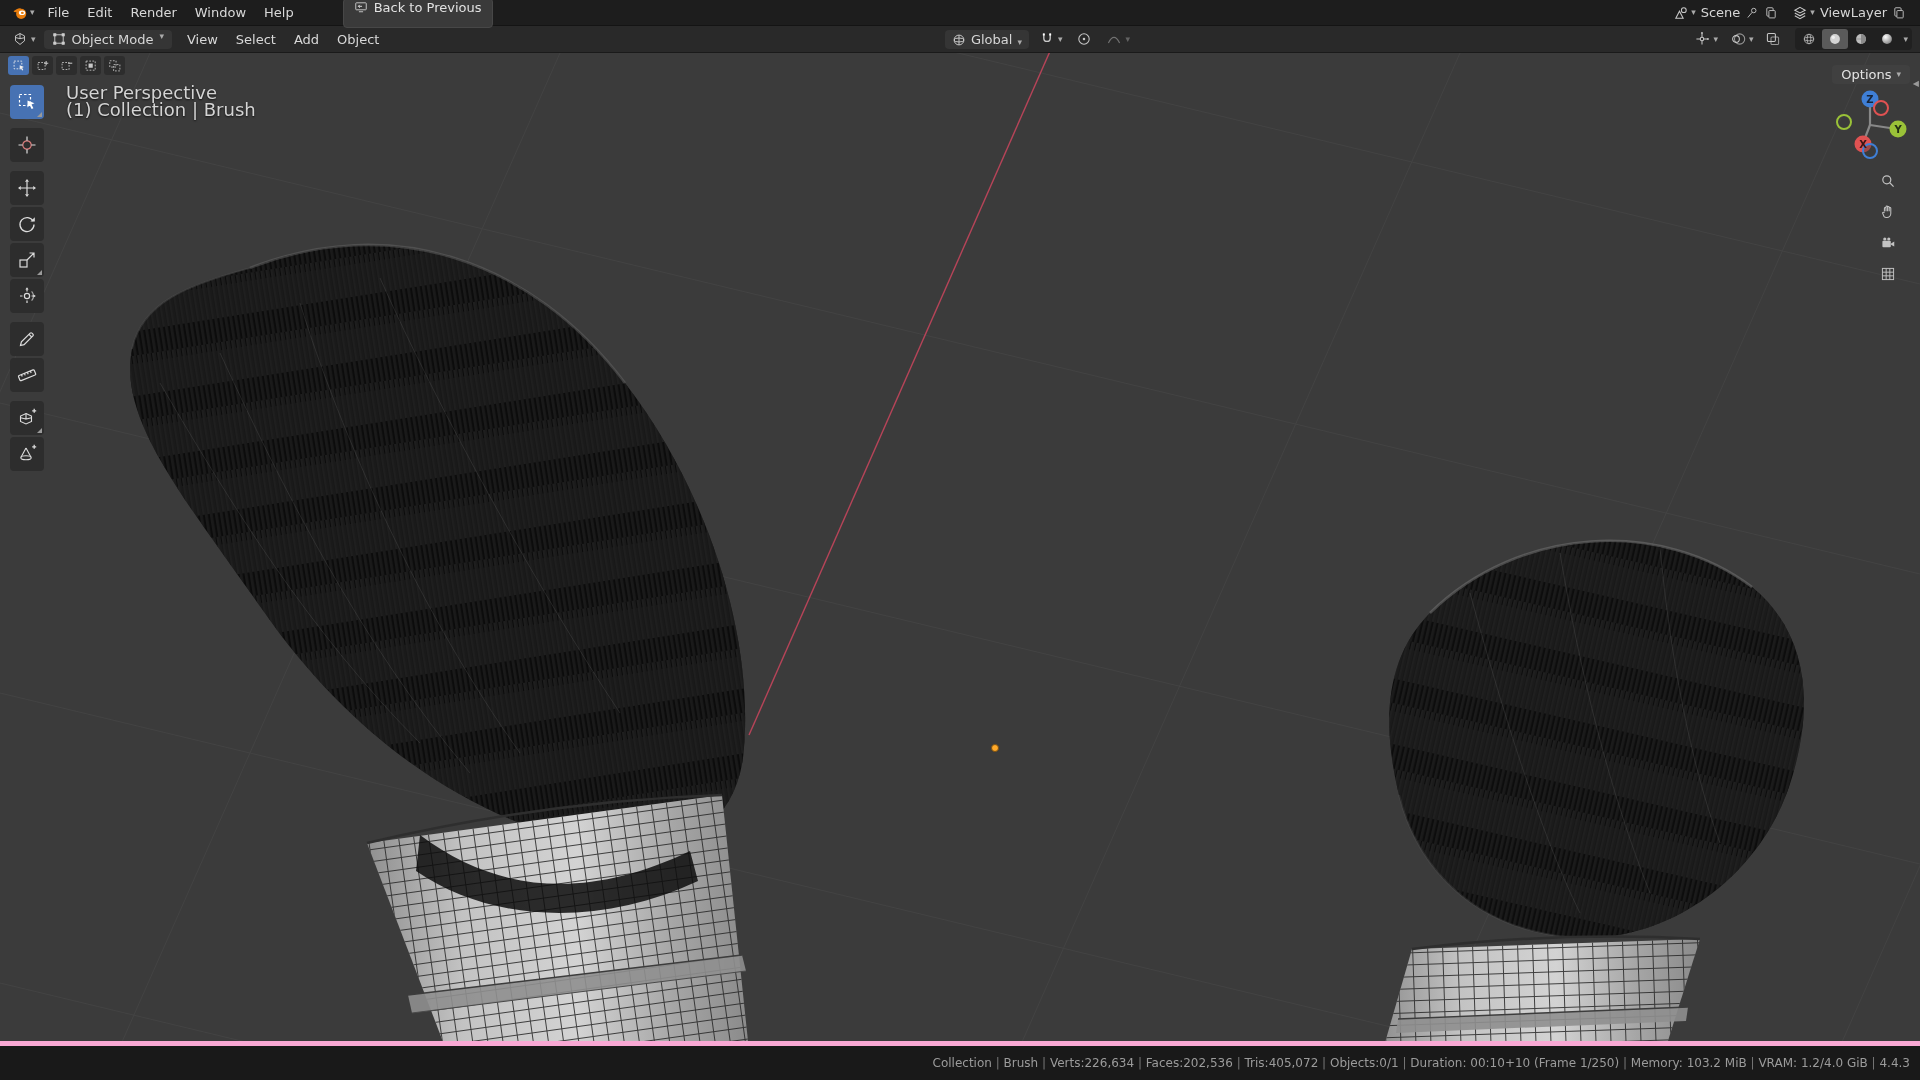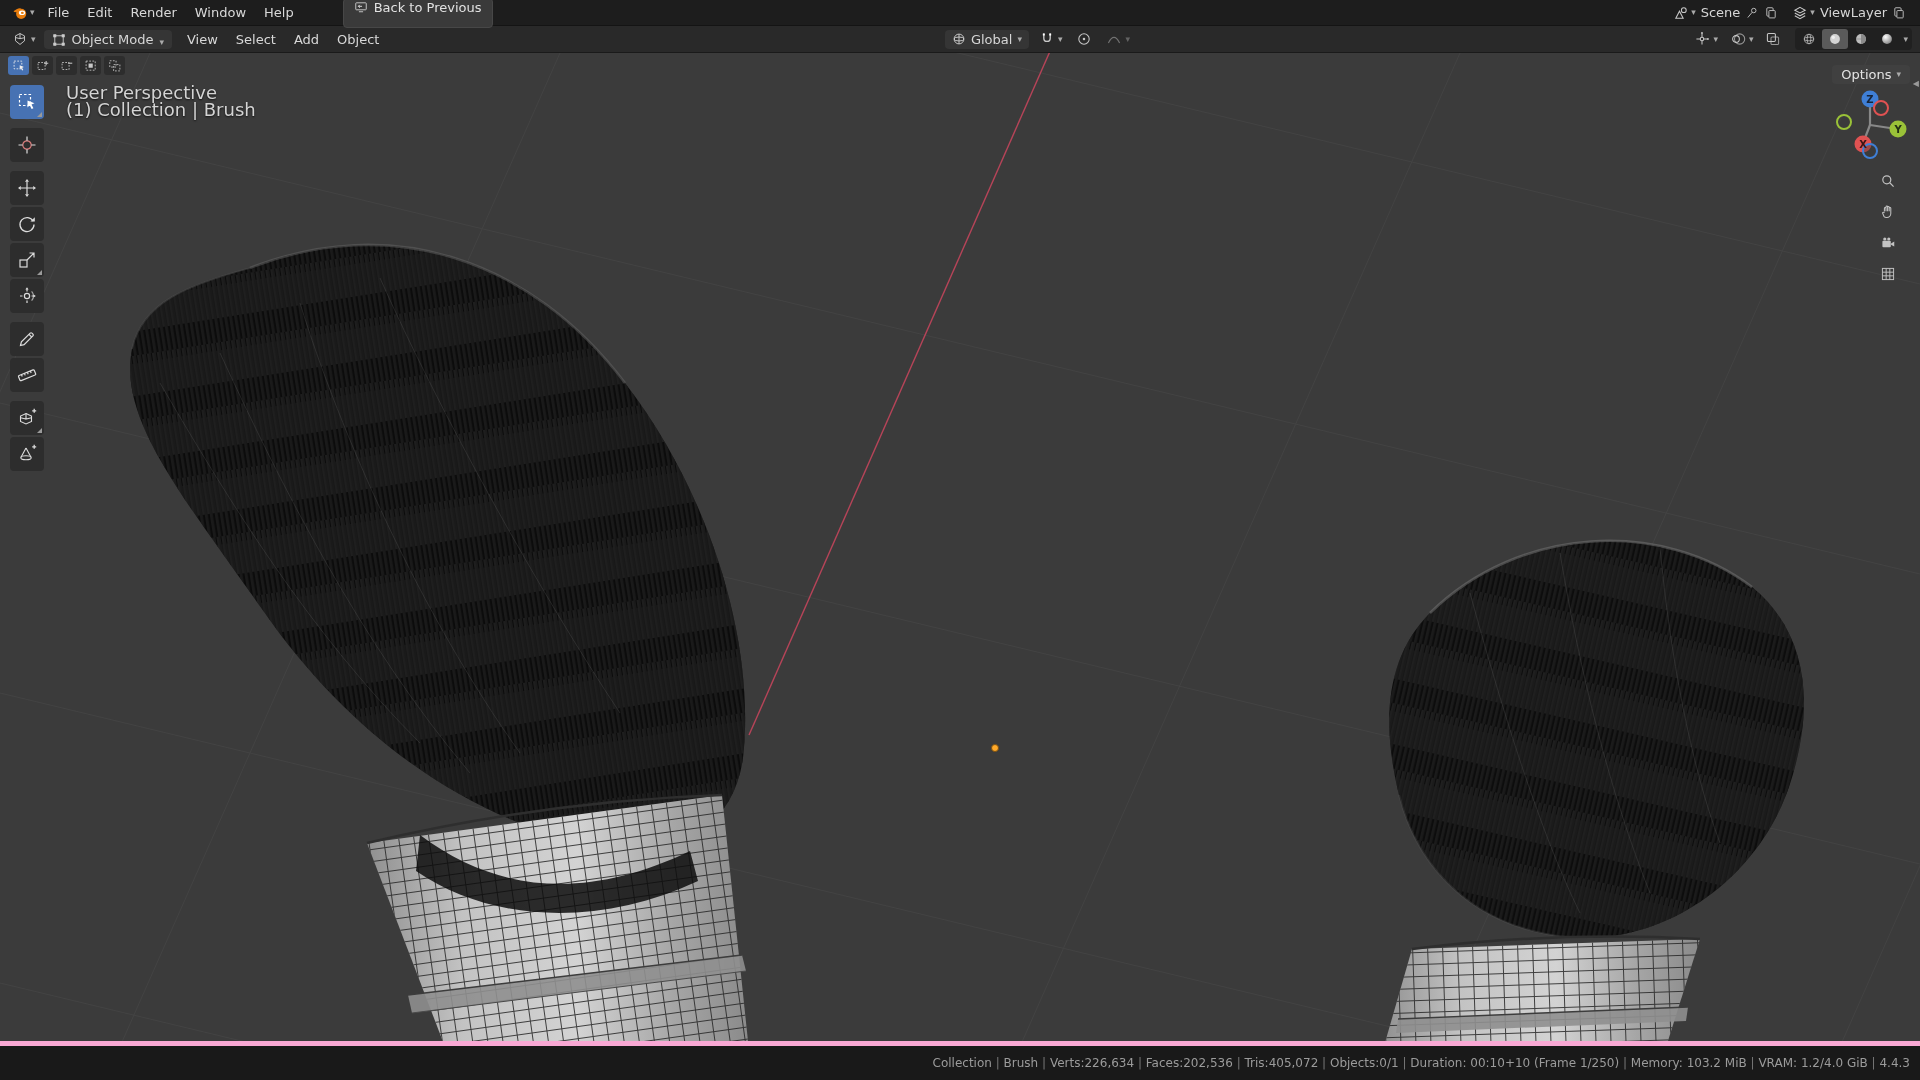--- a/index.html
+++ b/index.html
@@ -19,25 +19,25 @@
   .tb-right{margin-left:auto;display:flex;align-items:center;gap:2px}
   .tb-group{display:flex;align-items:center;gap:5px;padding:0 6px}
   .chev{font-size:9px;color:#aaa;line-height:1}
   svg.ic{width:16px;height:16px;display:block}
   svg.ic14{width:14px;height:14px;display:block}
 
   
   .vheader{height:27px;background:#292929;border-bottom:1px solid #1a1a1a;
            display:flex;align-items:center;font-size:13px;padding:0 8px;z-index:5;position:relative}
   .hbtn{display:flex;align-items:center;gap:3px;padding:2px 4px;border-radius:3px}
-  .mode-dd{display:flex;align-items:flex-end;gap:6px;background:#353535;border-radius:4px;
+  .mode-dd{display:flex;align-items:flex-start;gap:6px;background:#353535;border-radius:4px;
            padding:2px 8px;margin:0 6px 0 4px}
   .hgroup-center{margin:0 auto;display:flex;align-items:center;gap:6px}
   .hgroup-right{display:flex;align-items:center;gap:4px}
-  .pill{display:flex;align-items:center;gap:5px;background:#353535;border-radius:4px;padding:2px 7px}
+  .pill{display:flex;align-items:flex-end;gap:5px;background:#353535;border-radius:4px;padding:2px 7px}
   .shade-group{display:flex;align-items:center;background:#202020;border-radius:4px;padding:1px;margin-left:6px}
   .shade{width:26px;height:20px;display:flex;align-items:center;justify-content:center;border-radius:3px}
   .shade.active{background:#5a5a5a}
 
   
   .viewport{flex:1;position:relative;overflow:hidden;background:#3b3b3b}
   .scene{position:absolute;left:0;top:0;width:1920px;height:1007px}
 
   .tool-settings{position:absolute;top:3px;left:8px;display:flex;gap:3px;z-index:3}
   .sel-mode{width:21px;height:19px;border-radius:3px;display:flex;align-items:center;justify-content:center;background:rgba(35,35,35,.55)}

